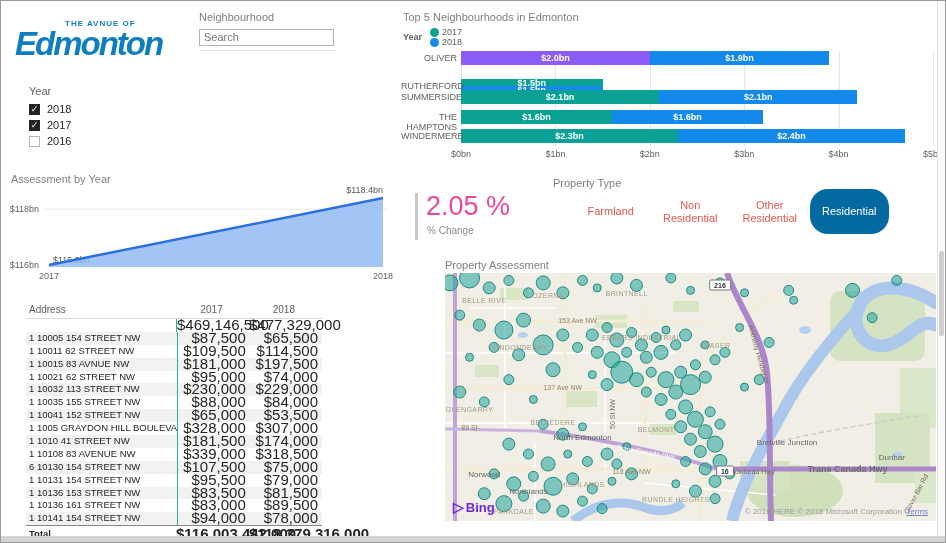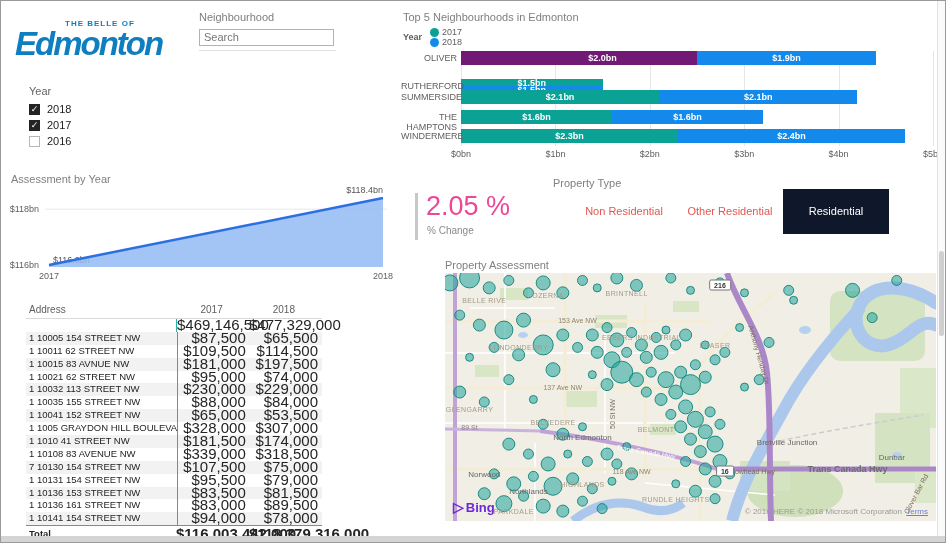--- a/index.html
+++ b/index.html
@@ -70,21 +70,21 @@
   .kpi-bar{position:absolute;left:0;top:2px;width:3px;height:47px;background:#c8c8c8;}
   .kpi-value{position:absolute;left:11px;top:0;font-size:27px;color:#ec4899;}
   .kpi-label{position:absolute;left:12px;top:34px;font-size:10px;color:#8a8a8a;}
 
   
   .pt-title{left:552px;top:176px;}
   .pt-btns{position:absolute;left:570px;top:188px;width:318px;height:45px;display:flex;}
   .pt-btn{flex:1;display:flex;align-items:center;justify-content:center;text-align:center;
           font-size:11px;line-height:13px;cursor:pointer;padding:0 6px;box-sizing:border-box;}
   .pt-btn.unsel{color:#e2574e;background:#fff;}
-  .pt-btn.sel{color:#fff;background:#0f172a;}
+  .pt-btn.sel{color:#fff;background:#0369a1;border-radius:18px;}
 
   
   .map-title{left:444px;top:258px;}
   .map{position:absolute;left:444px;top:272px;width:491px;height:248px;overflow:hidden;background:#f1eee6;}
   .map svg{position:absolute;left:0;top:0;}
   .m-label{position:absolute;transform:translate(-50%,-50%);white-space:nowrap;pointer-events:none;}
   .m-area{font-size:7px;color:#a39a87;letter-spacing:.4px;}
   .m-place{font-size:8px;color:#666;}
   .m-road{font-size:7px;color:#8d8672;}
   .m-roadsm{font-size:7px;color:#7b6f5e;}
@@ -102,21 +102,21 @@
   .scroll-track{position:absolute;right:0;top:0;width:7px;height:543px;background:#fafafa;border-left:1px solid #e2e2e2;}
   .scroll-thumb{position:absolute;right:1px;top:250px;width:5px;height:85px;background:#cfcfcf;border-radius:3px;}
   .bottom-strip{position:absolute;left:0;bottom:0;width:946px;height:6px;background:#d4d4d4;}
 </style>
 </head>
 <body>
 
 <div class="page">
 
   <div class="logo">
-    <div class="city-of">THE BELLE OF</div>
+    <div class="city-of">THE AVNUE OF</div>
     <div class="edmonton">Edmonton</div>
   </div>
 
   <div class="year-slicer">
     <div class="ys-title">Year</div>
     <div id="year-options">
         <div class="ys-opt">
           <span class="ys-box checked">✓</span>
           <span>2018</span>
         </div>
@@ -154,21 +154,21 @@
     </div>
     <div id="bc-plot" class="bc-plot">
         <div class="bc-grid" style="left: 0%;"></div>
         <div class="bc-grid" style="left: 20%;"></div>
         <div class="bc-grid" style="left: 40%;"></div>
         <div class="bc-grid" style="left: 60%;"></div>
         <div class="bc-grid" style="left: 80%;"></div>
         <div class="bc-grid" style="left: 100%;"></div>
         <div class="bc-row" style="top: 0px;">
           <div class="bc-cat">OLIVER</div>
-          <div class="bc-seg" style="width: 40%; background: #701a75; padding-left: 47px;">$2.0bn</div>
+          <div class="bc-seg" style="width: 40%; background: #8b5cf6;">$2.0bn</div>
           <div class="bc-seg" style="width: 38%; background: rgb(19, 137, 235);">$1.9bn</div>
         </div>
         <div class="bc-row" style="top: 28px; flex-direction: column;">
           <div class="bc-cat">RUTHERFORD</div>
           <div class="bc-seg" style="width: 30%; background: rgb(11, 162, 149);">$1.5bn</div>
           <div class="bc-seg" style="width: 30%; background: rgb(19, 137, 235);">$1.5bn</div>
         </div>
         <div class="bc-row" style="top: 39px;">
           <div class="bc-cat">SUMMERSIDE</div>
           <div class="bc-seg" style="width: 42%; background: rgb(11, 162, 149);">$2.1bn</div>
@@ -266,21 +266,21 @@
           <div class="t-c1">1 1010 41 STREET NW</div>
           <div class="t-c2">$181,500</div>
           <div class="t-c3">$174,000</div>
         </div>
         <div class="t-row">
           <div class="t-c1">1 10108 83 AVENUE NW</div>
           <div class="t-c2">$339,000</div>
           <div class="t-c3">$318,500</div>
         </div>
         <div class="t-row band">
-          <div class="t-c1">7 10130 154 STREET NW</div>
+          <div class="t-c1">6 10130 154 STREET NW</div>
           <div class="t-c2">$107,500</div>
           <div class="t-c3">$75,000</div>
         </div>
         <div class="t-row">
           <div class="t-c1">1 10131 154 STREET NW</div>
           <div class="t-c2">$95,500</div>
           <div class="t-c3">$79,000</div>
         </div>
         <div class="t-row band">
           <div class="t-c1">1 10136 153 STREET NW</div>
@@ -306,20 +306,21 @@
   </div>
 
   <div class="kpi">
     <div class="kpi-bar"></div>
     <div class="kpi-value">2.05 %</div>
     <div class="kpi-label">% Change</div>
   </div>
 
   <div class="vis-title pt-title">Property Type</div>
   <div id="pt-btns" class="pt-btns">
+      <div class="pt-btn unsel">Farmland</div>
       <div class="pt-btn unsel">Non Residential</div>
       <div class="pt-btn unsel">Other Residential</div>
       <div class="pt-btn sel">Residential</div>
     </div>
 
   <div class="vis-title map-title">Property Assessment</div>
   <div class="map">
     <svg width="491" height="248" viewBox="0 0 491 248">
       <rect x="0" y="0" width="491" height="248" fill="#f1eee6"></rect>
 

